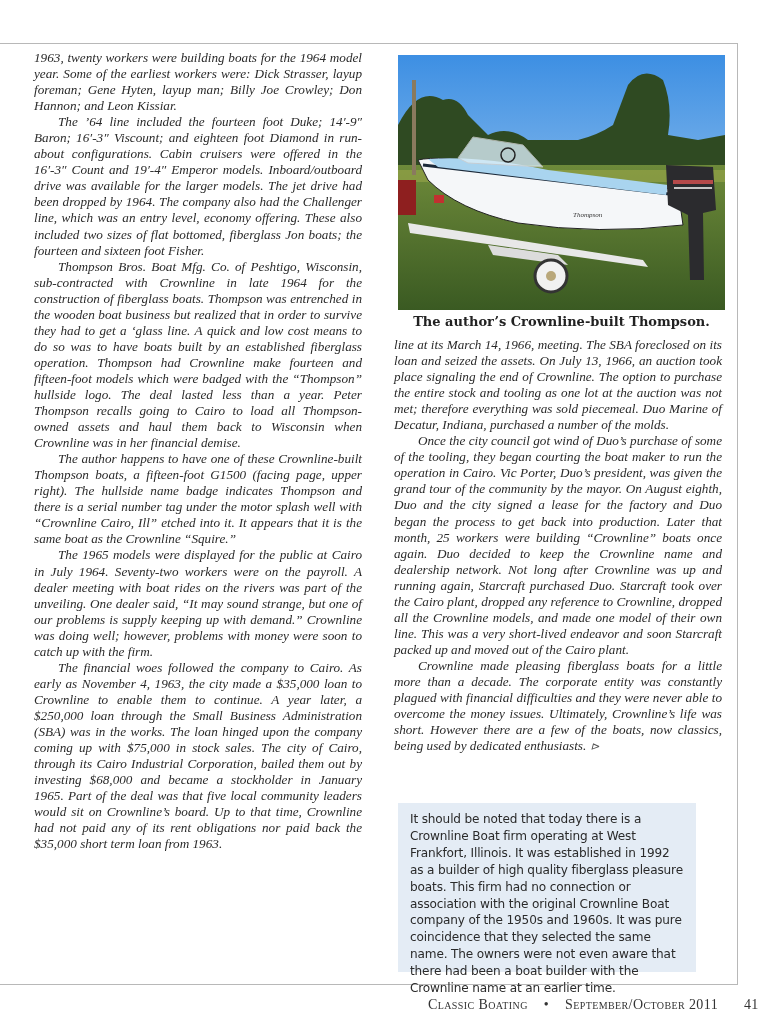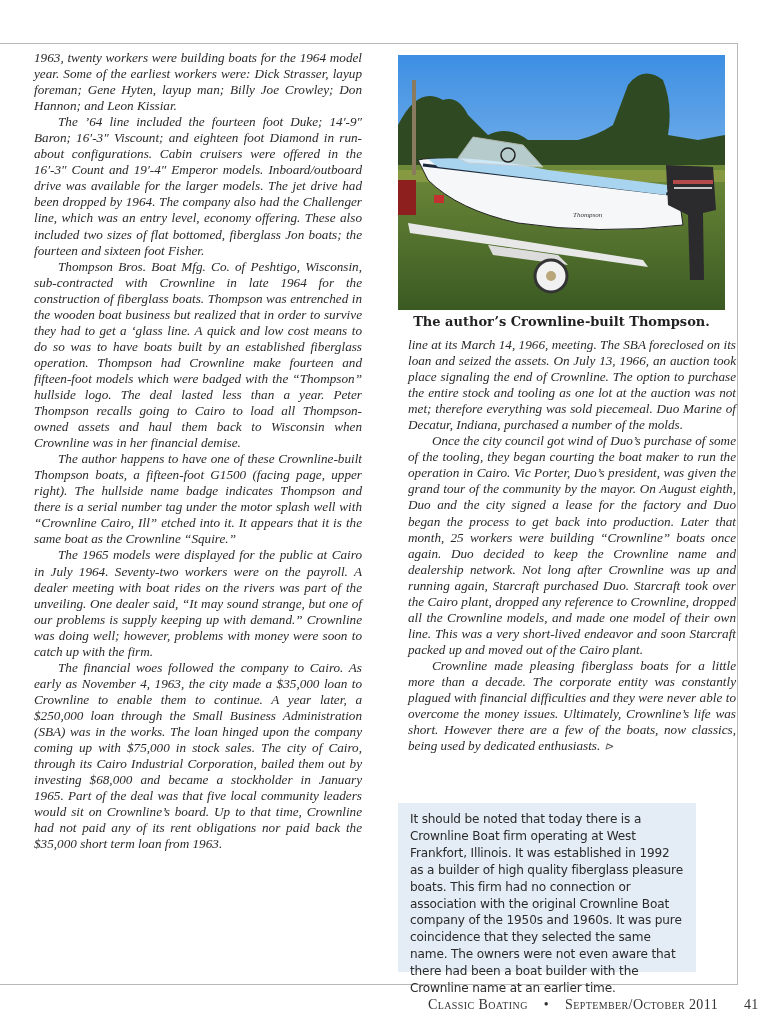--- a/index.html
+++ b/index.html
@@ -9,21 +9,21 @@
   }
   .page-frame {
     position: absolute; left: -2px; top: 43px; width: 739px; height: 940px;
     border-top: 1px solid #b8b8b8; border-right: 1px solid #b8b8b8; border-bottom: 1px solid #b8b8b8;
   }
   .col {
     position: absolute; font-size: 13.2px; line-height: 16.05px; text-align: justify;
     hyphens: manual;
   }
   .col-left { left: 34px; top: 50px; width: 328px; }
-  .col-right { left: 408px; top: 337px; width: 328px; }
+  .col-right { left: 394px; top: 337px; width: 328px; }
   .col p { margin: 0; text-indent: 24px; font-style: italic; }
   .col p.noindent { text-indent: 0; }
   .end-mark { font-size: 11px; color: #555; margin-left: 4px; }
 
   .photo {
     position: absolute; left: 398px; top: 55px; width: 327px; height: 255px; overflow: hidden;
     background: linear-gradient(180deg, #3e8fe0 0%, #7fb8ee 35%, #b9d8f2 52%, #5b7a3a 60%, #3f5f28 100%);
   }
   .photo svg { display: block; }
   .caption {

